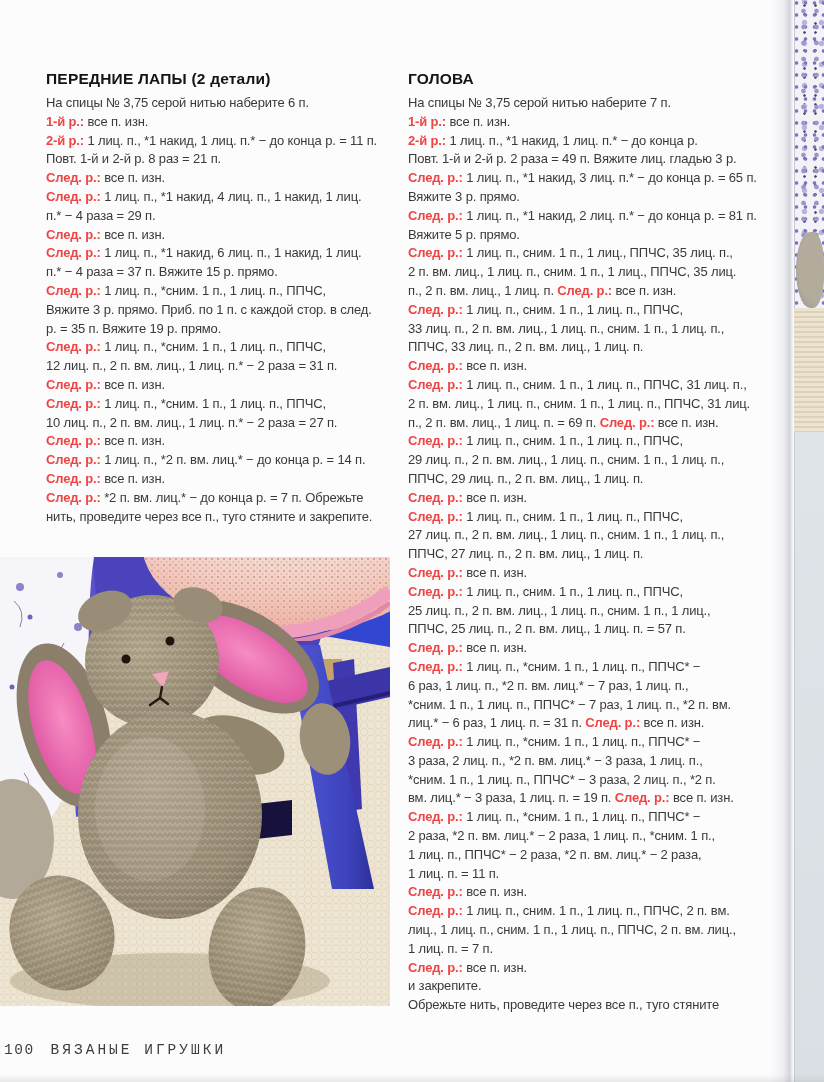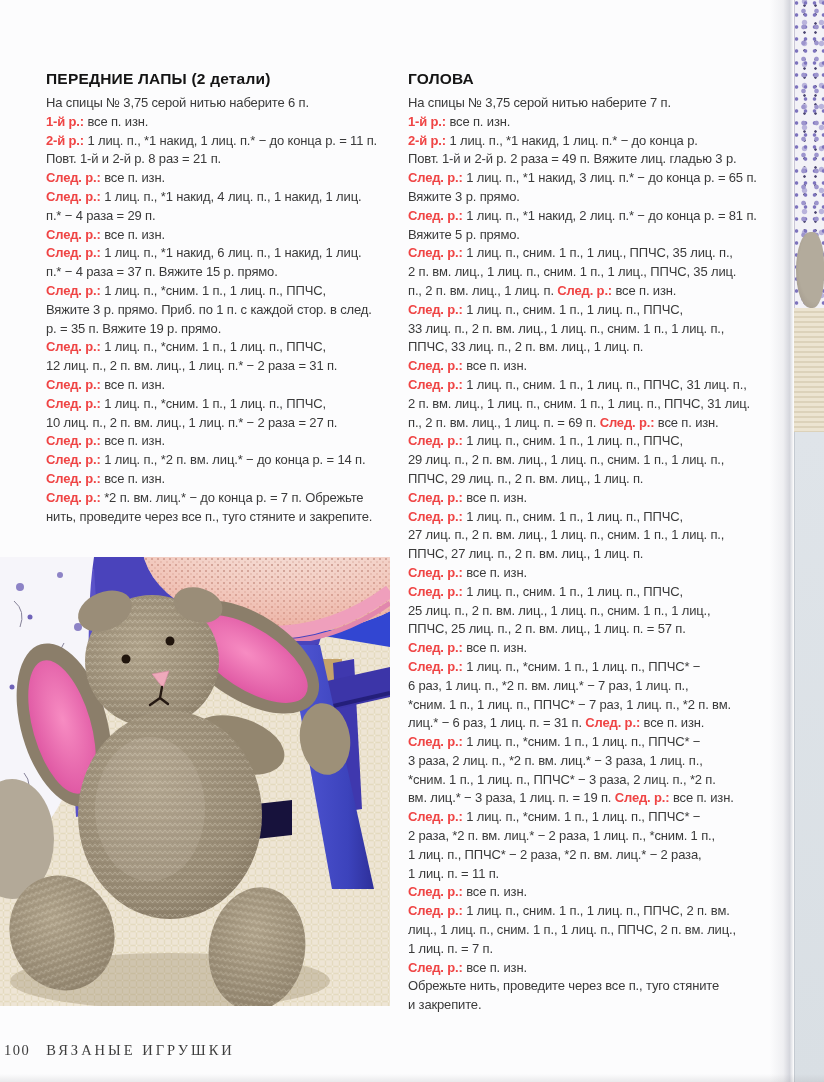--- a/index.html
+++ b/index.html
@@ -21,21 +21,21 @@
     font-size:13px;line-height:18.8px;white-space:nowrap;
     color:#3a3a3a;letter-spacing:-0.15px;
   }
   .lines .line .bold{font-weight:700;color:#ef4444;}
   
   .photo{position:absolute;left:0;top:557px;width:390px;height:449px;}
   .photo svg{display:block;width:100%;height:100%;}
   
   .footer{
     position:absolute;left:4px;top:1042px;height:20px;
-    font-family:Liberation Serif, serif;
+    font-family:Liberation Mono, monospace;
     color:#3e3e3e;font-size:14.5px;white-space:nowrap;
   }
   .footer .pageno{letter-spacing:1.5px;}
   .footer .booktitle{margin-left:16px;letter-spacing:3px;}
   
   .page-curve{
     position:absolute;left:770px;top:0;width:24px;height:100%;
     background:linear-gradient(to right,
       rgba(120,125,145,0) 0%, rgba(120,125,145,.10) 55%,
       rgba(120,125,145,.30) 82%, #ffffff 100%);
@@ -150,22 +150,22 @@
         <div class="line"><span>вм. лиц.* − 3 раза, 1 лиц. п. = 19 п. </span><span class="bold">След. р.: </span><span>все п. изн.</span></div>
         <div class="line"><span class="bold">След. р.: </span><span>1 лиц. п., *сним. 1 п., 1 лиц. п., ППЧС* −</span></div>
         <div class="line"><span>2 раза, *2 п. вм. лиц.* − 2 раза, 1 лиц. п., *сним. 1 п.,</span></div>
         <div class="line"><span>1 лиц. п., ППЧС* − 2 раза, *2 п. вм. лиц.* − 2 раза,</span></div>
         <div class="line"><span>1 лиц. п. = 11 п.</span></div>
         <div class="line"><span class="bold">След. р.: </span><span>все п. изн.</span></div>
         <div class="line"><span class="bold">След. р.: </span><span>1 лиц. п., сним. 1 п., 1 лиц. п., ППЧС, 2 п. вм.</span></div>
         <div class="line"><span>лиц., 1 лиц. п., сним. 1 п., 1 лиц. п., ППЧС, 2 п. вм. лиц.,</span></div>
         <div class="line"><span>1 лиц. п. = 7 п.</span></div>
         <div class="line"><span class="bold">След. р.: </span><span>все п. изн.</span></div>
+        <div class="line"><span>и закрепите.</span></div>
         <div class="line"><span>Обрежьте нить, проведите через все п., туго стяните</span></div>
-        <div class="line"><span>и закрепите.</span></div>
       </div>
   </section>
 
   <figure class="photo" style="margin:0;">
     <svg viewBox="0 0 390 449" preserveAspectRatio="none">
       <defs>
         <pattern id="weave" width="7" height="7" patternUnits="userSpaceOnUse">
           <rect width="7" height="7" fill="#e8decb"></rect>
           <path d="M0 3.5 H7 M3.5 0 V7" stroke="#dbcfae" stroke-width="1.3"></path>
           <circle cx="3.5" cy="3.5" r=".9" fill="#f0e9d7"></circle>

